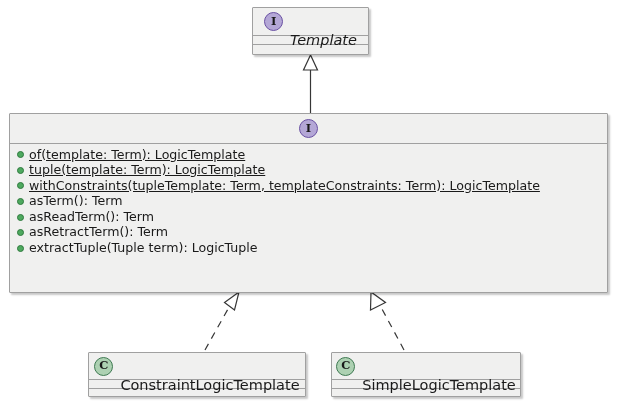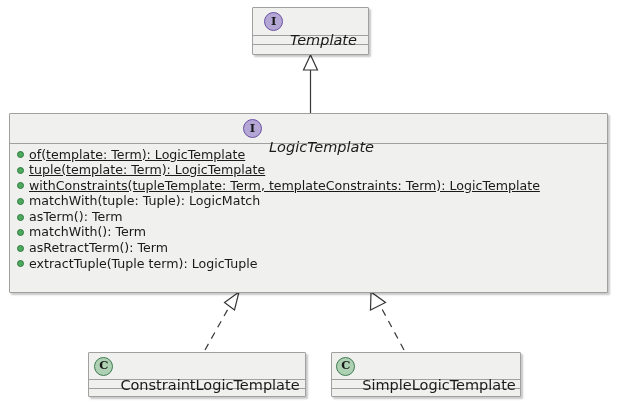--- a/index.html
+++ b/index.html
@@ -183,52 +183,47 @@
       <span class="stereo-icon interface">I</span>
       <span class="type-name abstract">Template</span>
     </div>
     <div class="compartment empty-small"></div>
     <div class="compartment empty-small"></div>
   </div>
 
   <div class="uml-box" id="box-logictemplate">
     <div class="uml-header">
       <span class="stereo-icon interface">I</span>
-      <span class="type-name abstract">LogicTemplate</span>
     </div>
     <div class="compartment members">
 
       <div class="member-row">
         <span class="vis-dot"></span>
         <span class="member-text static">of(template: Term): LogicTemplate</span>
       </div>
 
       <div class="member-row">
         <span class="vis-dot"></span>
         <span class="member-text static">tuple(template: Term): LogicTemplate</span>
       </div>
 
       <div class="member-row">
         <span class="vis-dot"></span>
         <span class="member-text static">withConstraints(tupleTemplate: Term, templateConstraints: Term): LogicTemplate</span>
       </div>
 
-      <div class="member-row">
-        <span class="vis-dot"></span>
-        <span class="member-text">matchWith(tuple: Tuple): LogicMatch</span>
-      </div>
 
       <div class="member-row">
         <span class="vis-dot"></span>
         <span class="member-text">asTerm(): Term</span>
       </div>
 
       <div class="member-row">
         <span class="vis-dot"></span>
-        <span class="member-text">matchWith(): Term</span>
+        <span class="member-text">asReadTerm(): Term</span>
       </div>
 
       <div class="member-row">
         <span class="vis-dot"></span>
         <span class="member-text">asRetractTerm(): Term</span>
       </div>
 
       <div class="member-row">
         <span class="vis-dot"></span>
         <span class="member-text">extractTuple(Tuple term): LogicTuple</span>

